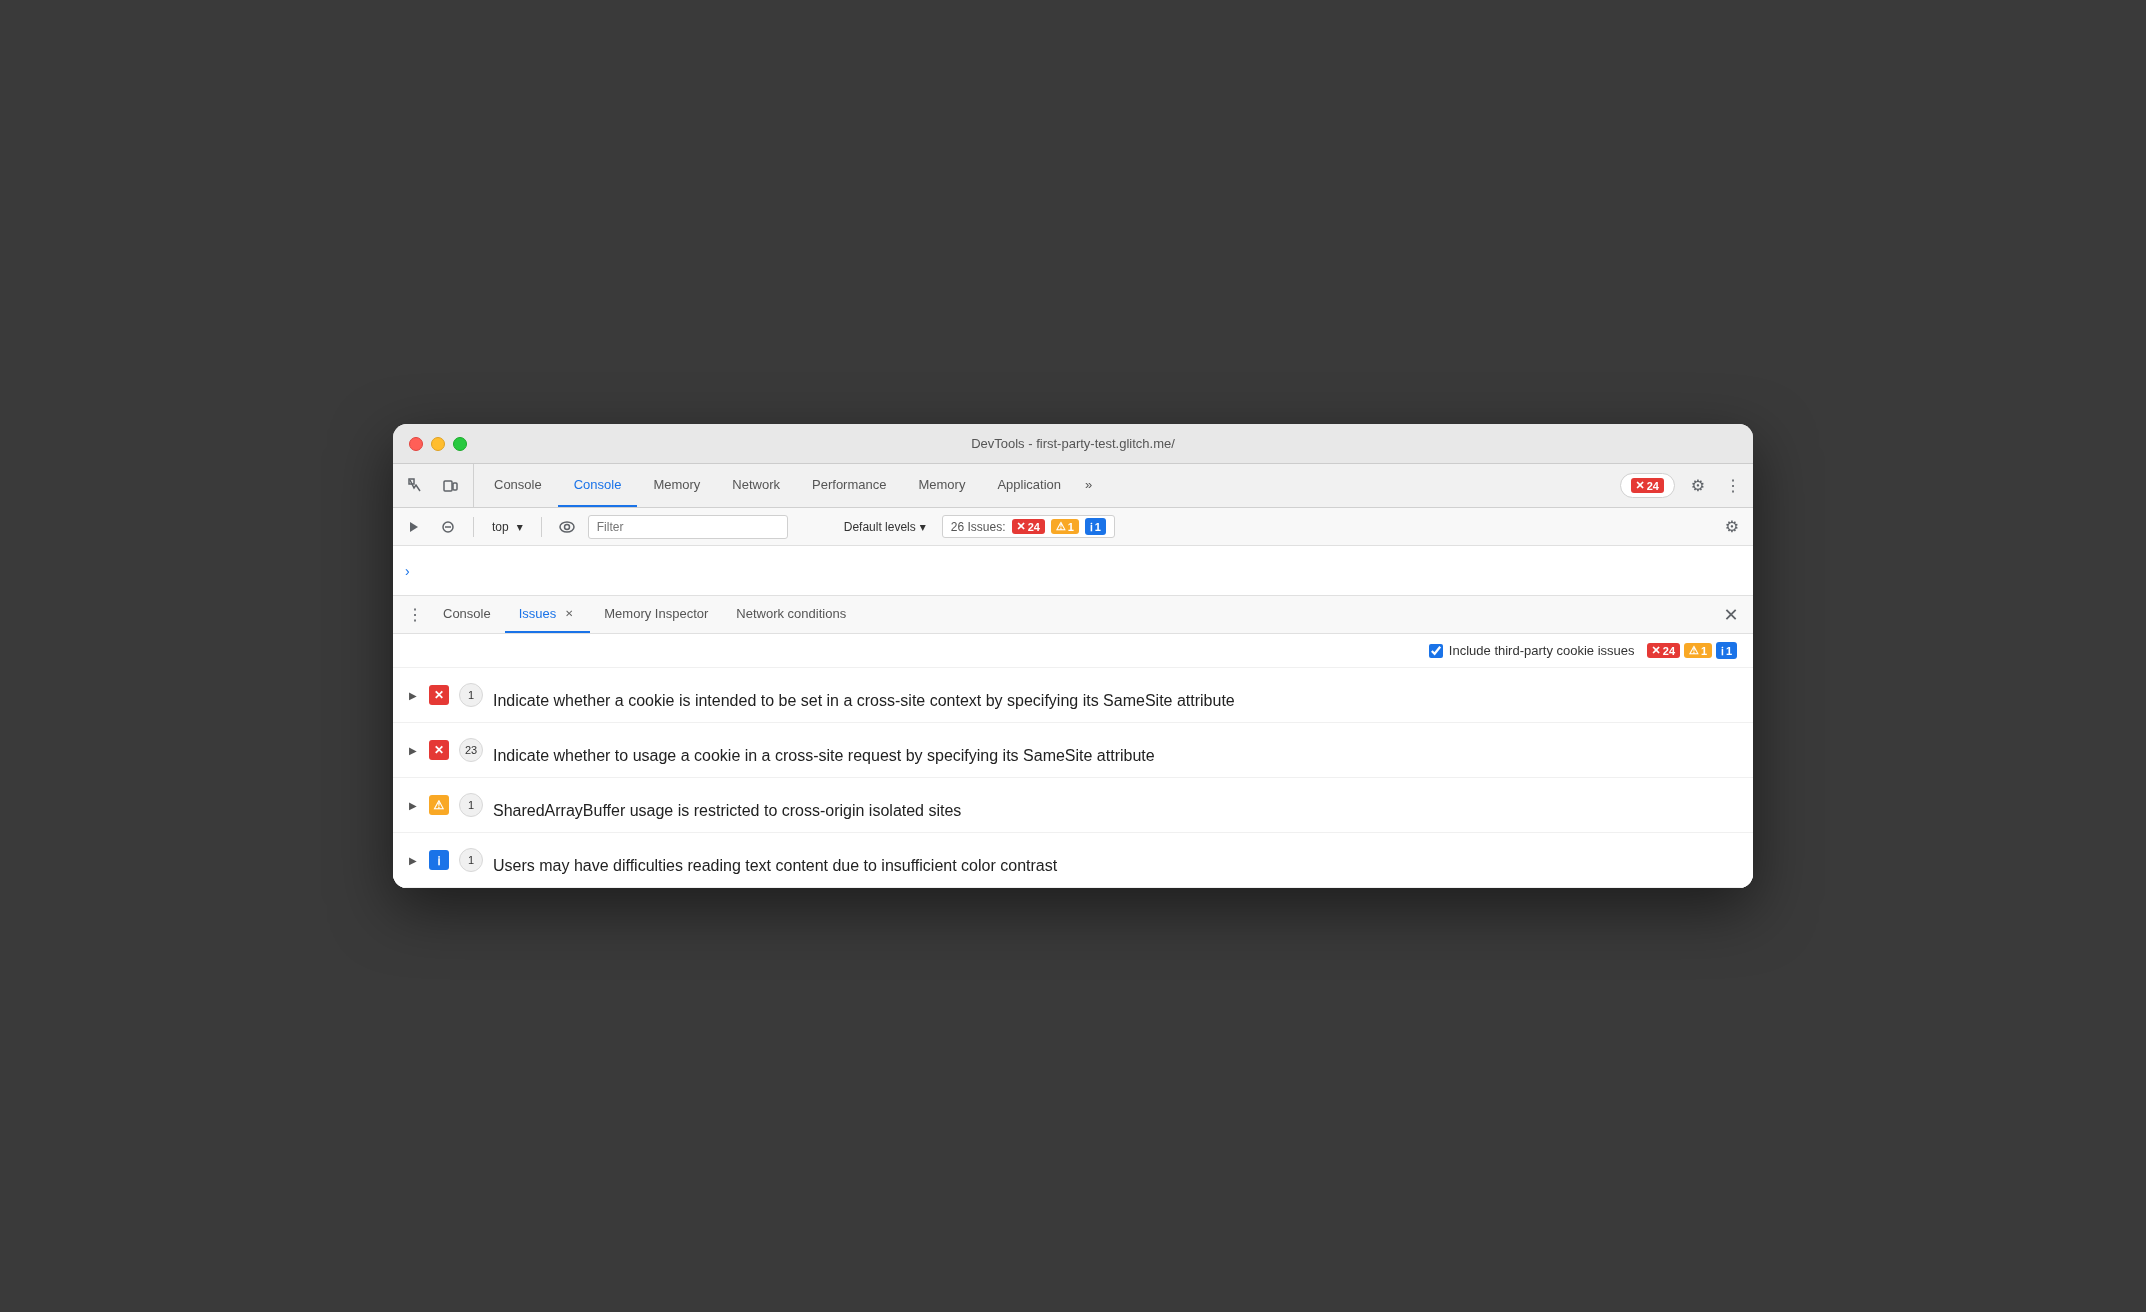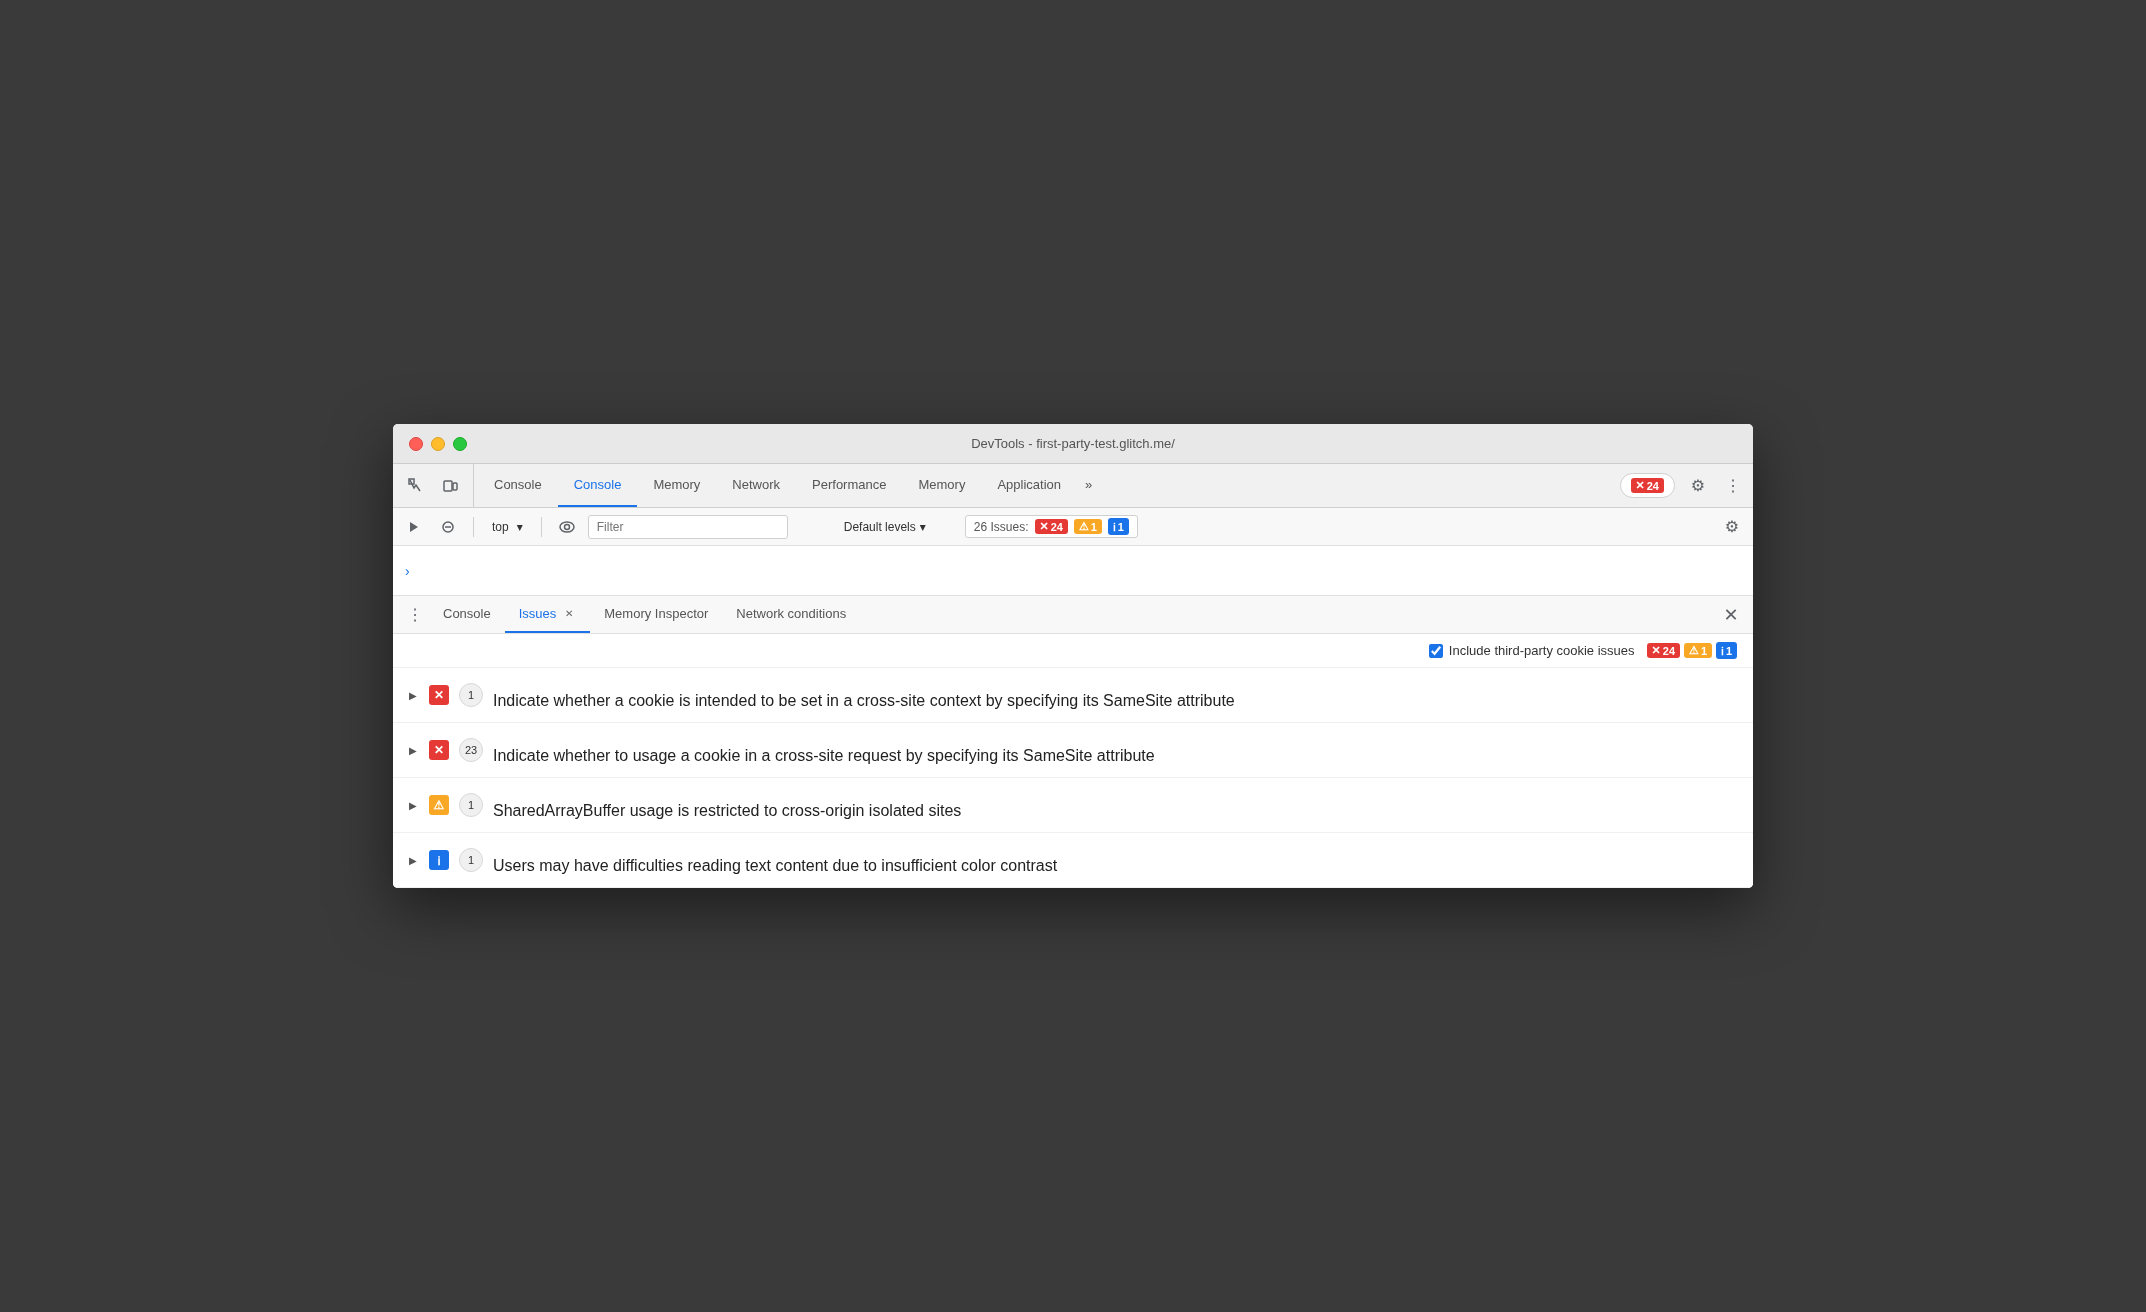--- a/index.html
+++ b/index.html
@@ -7,21 +7,21 @@
       background: #3a3a3a;
       display: flex;
       align-items: center;
       justify-content: center;
       min-height: 100vh;
       font-family: -apple-system, BlinkMacSystemFont, 'Segoe UI', sans-serif;
     }
     .window {
       width: 1360px;
       background: #f1f1f1;
-      border-radius: 5px;
+      border-radius: 14px;
       box-shadow: 0 20px 60px rgba(0,0,0,0.5);
       overflow: hidden;
     }
     
     .title-bar {
       background: #e8e8e8;
       height: 40px;
       display: flex;
       align-items: center;
       padding: 0 16px;
@@ -248,21 +248,20 @@
       display: flex;
       align-items: center;
       gap: 6px;
       font-size: 12px;
       color: #555;
       padding: 2px 8px;
       border-radius: 3px;
       border: 1px solid #d0d0d0;
       background: #fff;
       cursor: pointer;
-      margin-left: 23px;
     }
     .toolbar-gear {
       margin-left: auto;
       width: 26px;
       height: 26px;
       display: flex;
       align-items: center;
       justify-content: center;
       cursor: pointer;
       color: #5f6368;

